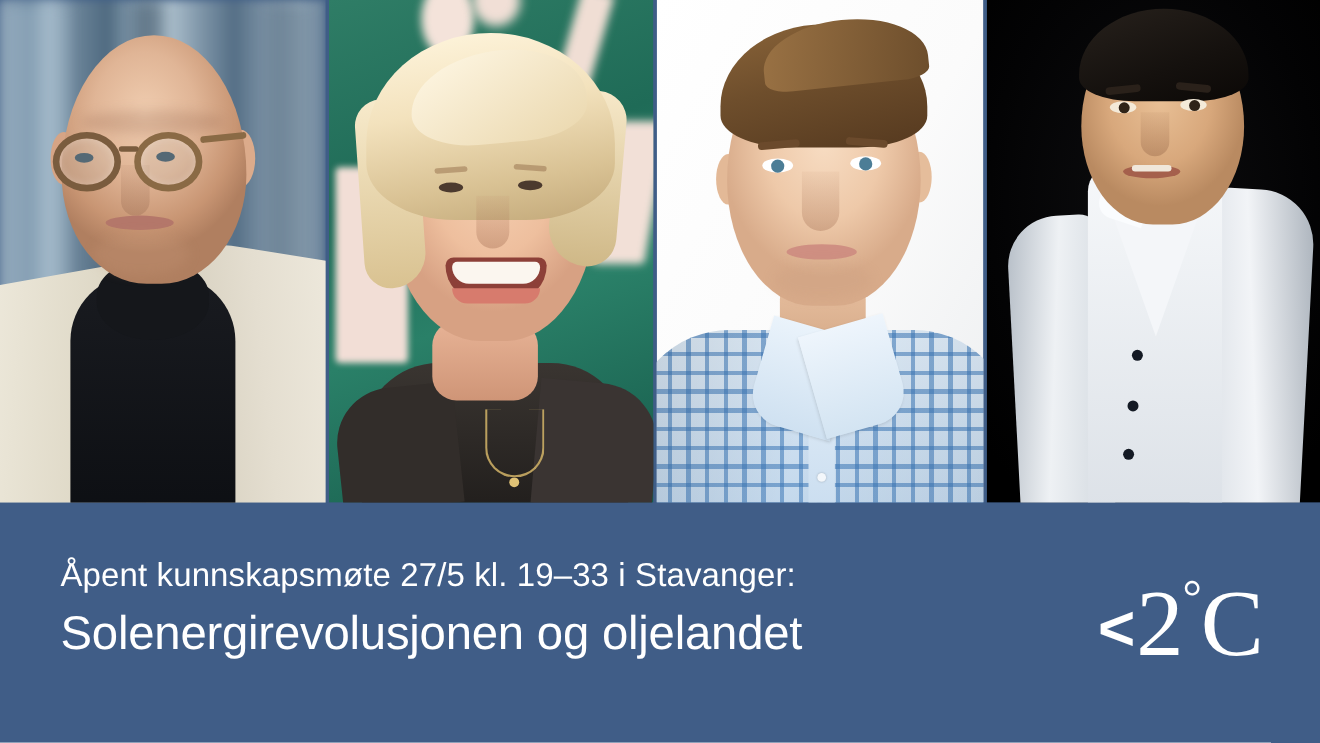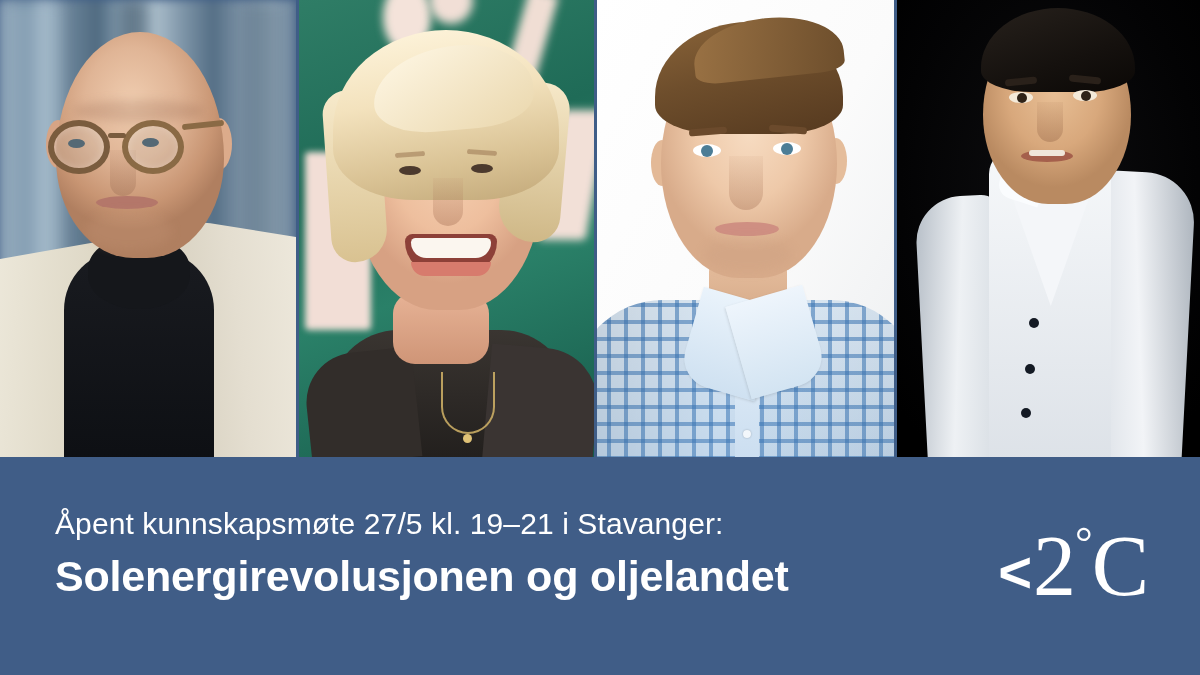--- a/index.html
+++ b/index.html
@@ -259,21 +259,21 @@
   .banner {
     position:absolute; left:0; top:457px; width:1200px; height:218px;
     background:#405d87;
   }
   .banner-text { position:absolute; left:55px; top:50px; }
   .kicker {
     font-size:30px; font-weight:400; color:#ffffff; letter-spacing:.1px;
     line-height:1.1; white-space:nowrap;
   }
   .headline {
-    font-size:43px; font-weight:700; color:#ffffff; letter-spacing:-.2px;
+    font-size:43px; font-weight:400; color:#ffffff; letter-spacing:-.2px;
     line-height:1.15; margin-top:12px; white-space:nowrap;
   }
   .logo {
     position:absolute; right:52px; top:50%; transform:translateY(-50%);
     font-family:"Liberation Serif", serif;
     font-size:86px; color:#ffffff; line-height:1; letter-spacing:-1px;
     display:flex; align-items:flex-start; white-space:nowrap;
   }
   .logo .lt { font-size:58px; line-height:1; position:relative; top:20px; margin-right:2px; font-family:"Liberation Sans", sans-serif; font-weight:700; }
   .logo .num { line-height:1; }
@@ -391,21 +391,21 @@
       <div class="shape iris4r"></div>
       <div class="shape nose4"></div>
       <div class="shape mouth4"></div>
       <div class="shape teeth4"></div>
     </div>
 
   </div>
 
   <div class="banner">
     <div class="banner-text">
-      <div class="kicker">Åpent kunnskapsmøte 27/5 kl. 19–21 i Stavanger:</div>
+      <div class="kicker">Åpent kunnskapsmøte 27/5 kl. 19–33 i Stavanger:</div>
       <div class="headline">Solenergirevolusjonen og oljelandet</div>
     </div>
     <div class="logo">
       <span class="lt">&lt;</span>
       <span class="num">2</span>
       <span class="deg">°</span>
       <span class="cee">C</span>
     </div>
   </div>
 

